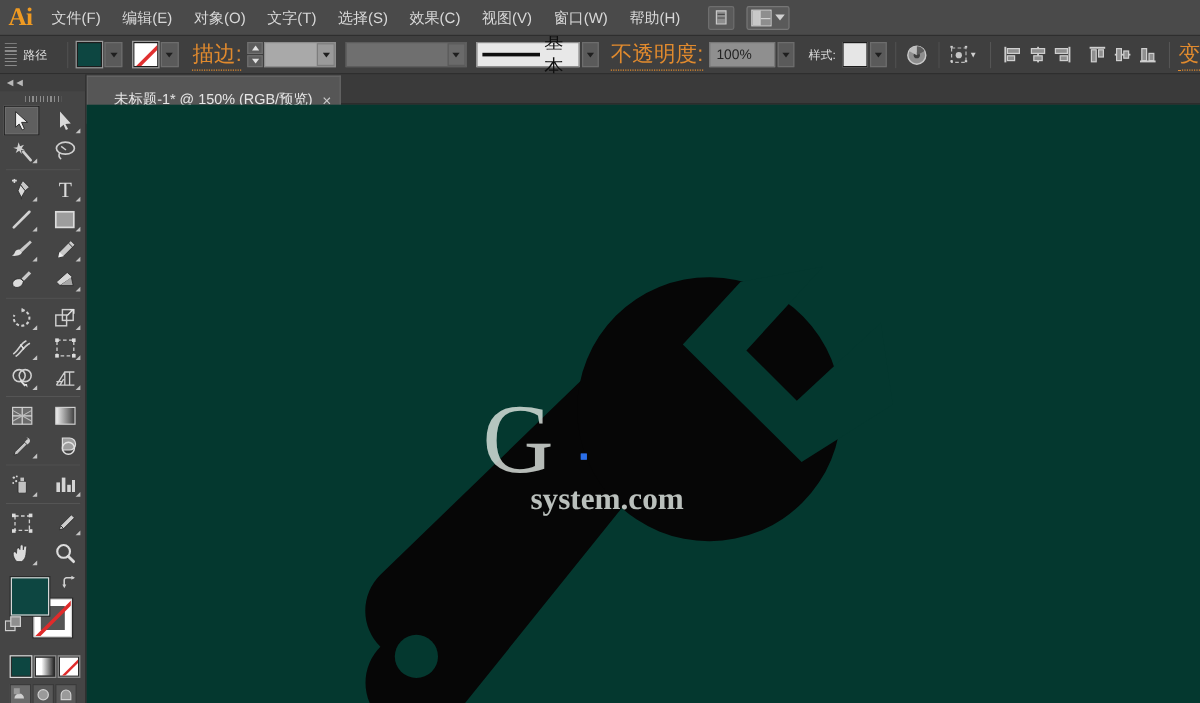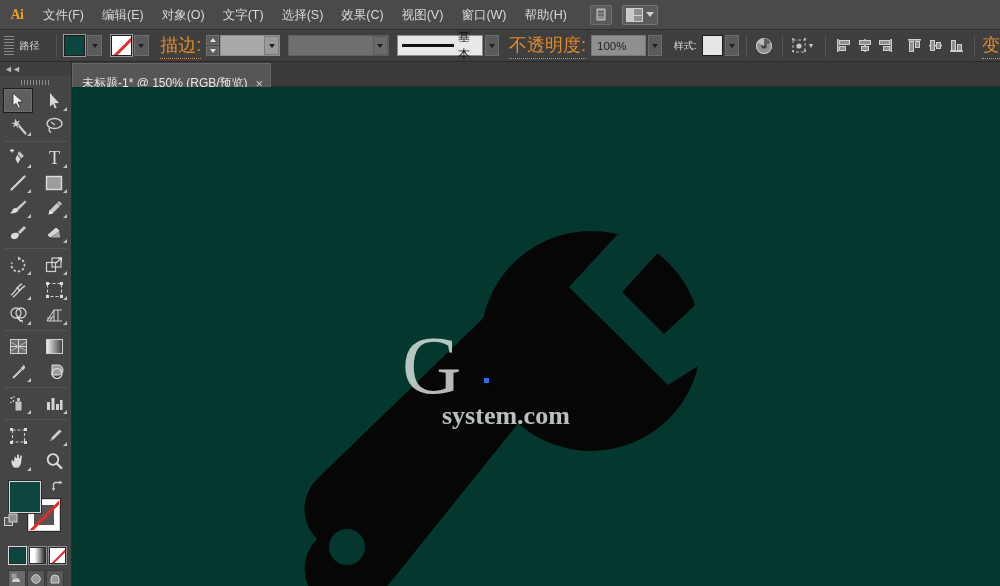--- a/index.html
+++ b/index.html
@@ -15,21 +15,21 @@
   
   .menubar {
     position: absolute; top: 0; left: 0; width: 1000px; height: 30px;
     background: #4a4a4a;
     display: flex; align-items: center;
     border-bottom: 1px solid #2e2e2e;
   }
   .ai-logo {
     width: 34px; height: 30px; display: flex; align-items: center;
     justify-content: center; color: #ef9a22; font-weight: bold;
-    font-size: 14px; font-family: "Liberation Serif", serif;
+    font-size: 21px; font-family: "Liberation Serif", serif;
     letter-spacing: -0.5px;
   }
   .menu-item {
     padding: 0 9px; height: 30px; line-height: 30px;
     color: #d8d8d8; font-size: 12.5px; white-space: nowrap; cursor: default;
   }
   .menubar-right { margin-left: 14px; display: flex; align-items: center; gap: 10px; }
   .mb-btn {
     width: 22px; height: 20px; background: #5a5a5a; border: 1px solid #6e6e6e;
     border-radius: 2px; display: flex; align-items: center; justify-content: center;
@@ -90,21 +90,21 @@
   }
   .combo.dark { background: #6f6f6f; border-color: #5c5c5c; }
   .combo-val { color: #2b2b2b; font-size: 11.5px; padding: 0 5px; white-space: nowrap; }
   .combo .dd-btn { background: #9a9a9a; border-color: #7d7d7d; height: 19px; margin: 0; }
   .combo.dark .dd-btn { background: #6a6a6a; border-color: #5a5a5a; }
   .profile-combo {
     height: 21px; background: #e8e8e8; border: 1px solid #8d8d8d;
     display: flex; align-items: center; padding-left: 4px; gap: 4px;
   }
   .profile-line { width: 62px; height: 3px; background: #101010; }
-  .profile-txt { color: #101010; font-size: 12px; padding-right: 4px; }
+  .profile-txt { color: #101010; font-size: 16px; padding-right: 4px; }
   .opacity-field {
     width: 58px; height: 21px; background: #8f8f8f; border: 1px solid #777;
     display: flex; align-items: center;
   }
   .opacity-field span { color: #242424; font-size: 11.5px; padding-left: 5px; }
   .style-box {
     width: 22px; height: 21px; background: #e6e6e6; border: 1px solid #1d1d1d;
   }
   .icon-btn {
     width: 22px; height: 22px; display: flex; align-items: center; justify-content: center;
@@ -113,21 +113,21 @@
   .recolor-ico { width: 18px; height: 18px; }
 
   
   .tabbar {
     position: absolute; top: 62px; left: 0; width: 1000px; height: 25px;
     background: #3a3a3a; border-bottom: 1px solid #2a2a2a;
   }
   .doc-tab {
     position: absolute; left: 72px; top: 1px; height: 40px;
     background: #565656; border: 1px solid #676767; border-bottom: none;
-    display: flex; align-items: center; padding: 0 7px 0 9px; gap: 8px;
+    display: flex; align-items: center; padding: 0 7px 0 22px; gap: 8px;
   }
   .doc-tab-title { color: #e6e6e6; font-size: 12px; white-space: nowrap; }
   .tab-close { color: #c9c9c9; font-size: 13px; line-height: 1; }
 
   
   .toolpanel {
     position: absolute; top: 62px; left: 0; width: 72px; height: 524px;
     background: #454545; border-right: 1px solid #2c2c2c;
   }
   .tp-header {

